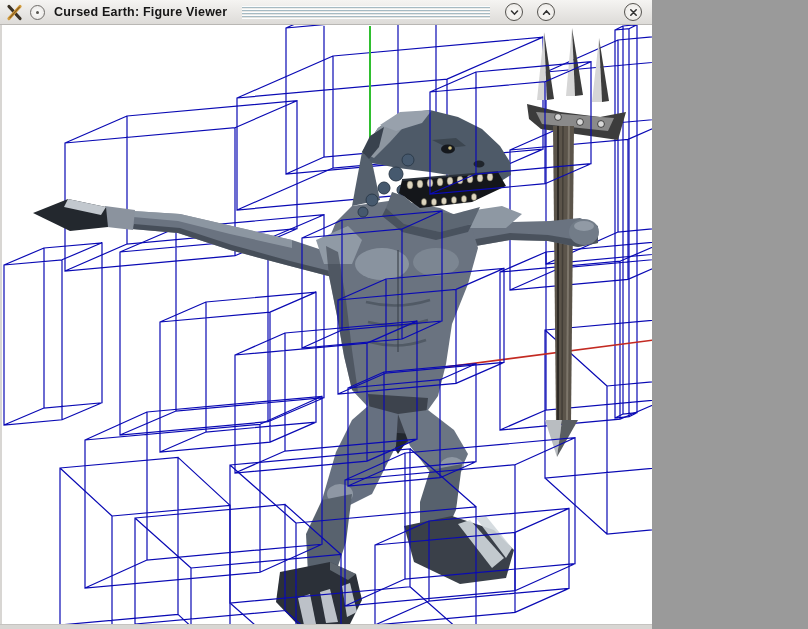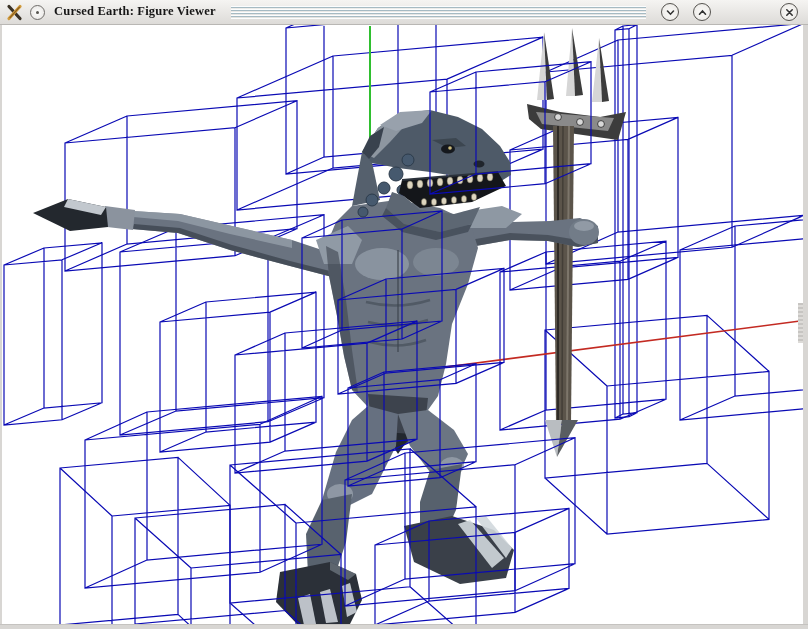--- a/index.html
+++ b/index.html
@@ -1,18 +1,18 @@
 <!DOCTYPE html>
 <html style="--skin-base: #6a7380; --skin-dark: #3d454f; --skin-light: #98a1ac; --skin-deep: #23282e; --teeth: #ddd5bf; --mouth: #14161a; --metal-light: #d6d6d6; --metal-mid: #8a8a8a; --metal-dark: #3c3c3c; --wood: #5b544a; --scale-spot: #46596e;"><head>
 <meta charset="utf-8">
 <style>
   html,body{margin:0;padding:0;background:#9a9a9a;}
   .window{
-    position:relative;width:808px;height:629px;
-    font-family:Liberation Serif, serif;
+    position:relative;width:652px;height:629px;
+    font-family:Liberation Sans, sans-serif;
     background:#5eead4;box-sizing:border-box;overflow:hidden;
     box-shadow:inset 0 0 0 1px #c2c0bd;
   }
   .titlebar{
     height:25px;display:flex;align-items:center;
     background:linear-gradient(#f5f4f2,#dddbd8);
     border-bottom:1px solid #b9b7b4;box-sizing:border-box;
     padding:0 10px 0 6px;gap:7px;user-select:none;
   }
   .appicon{width:17px;height:17px;flex:0 0 auto;display:block;}

